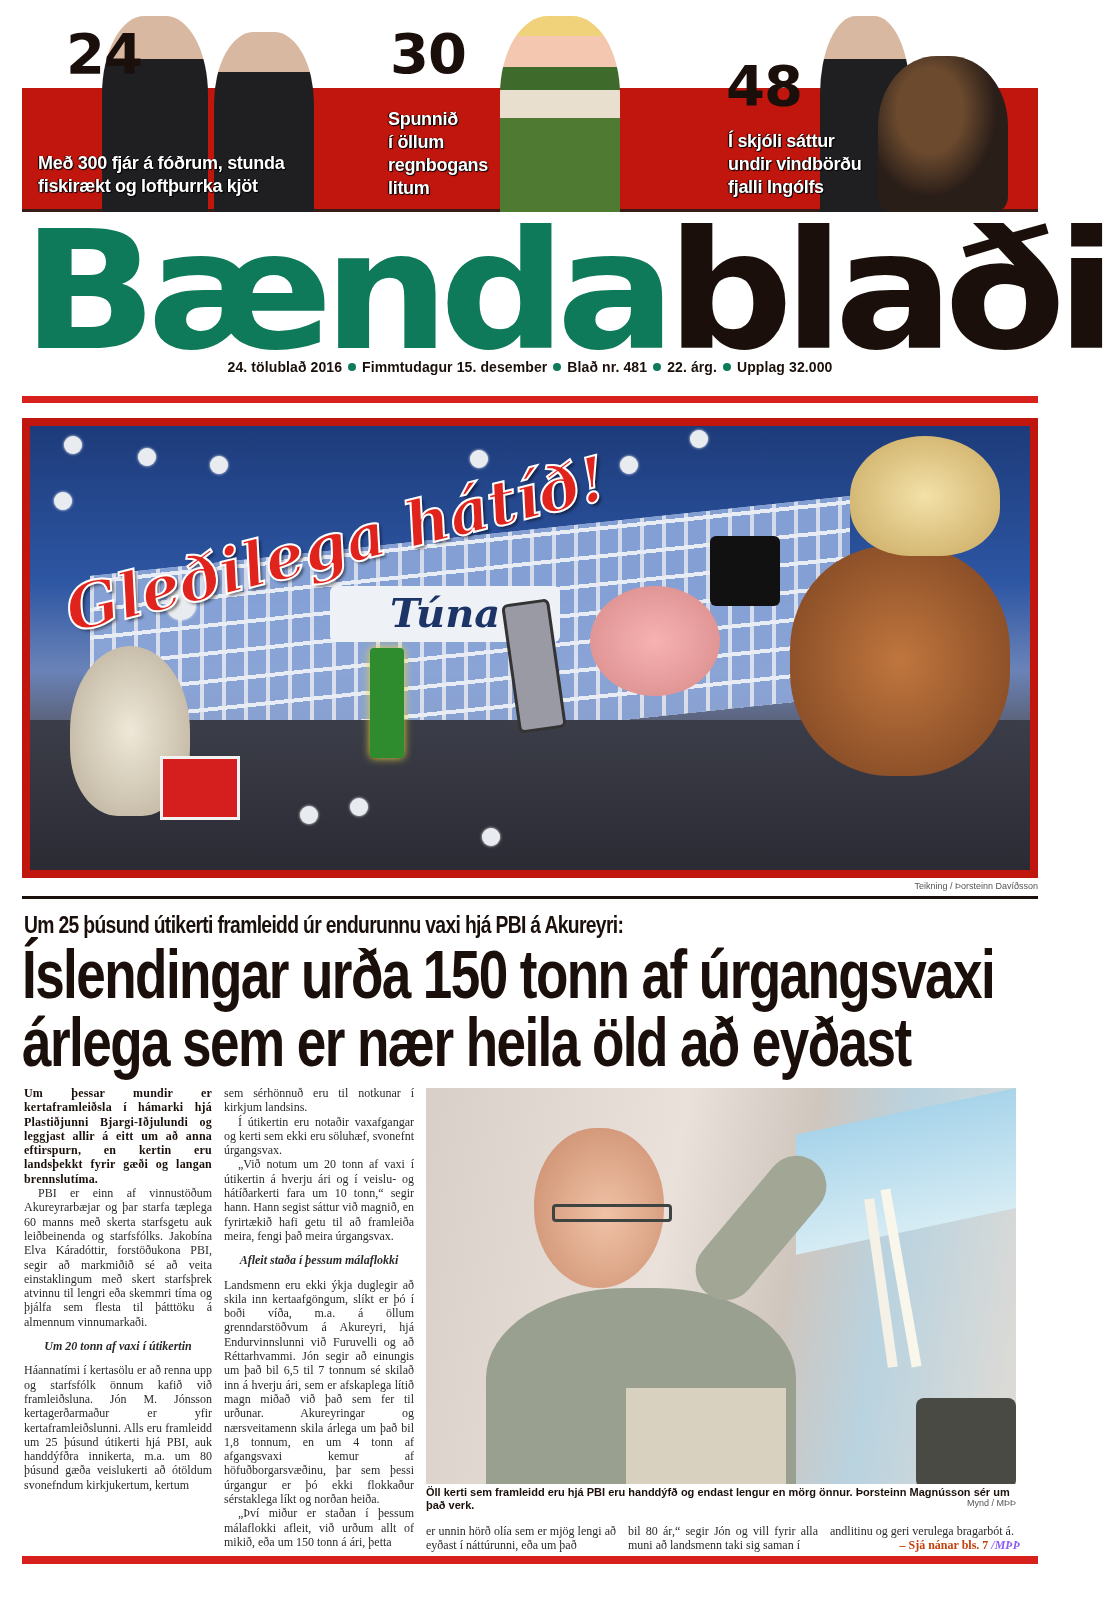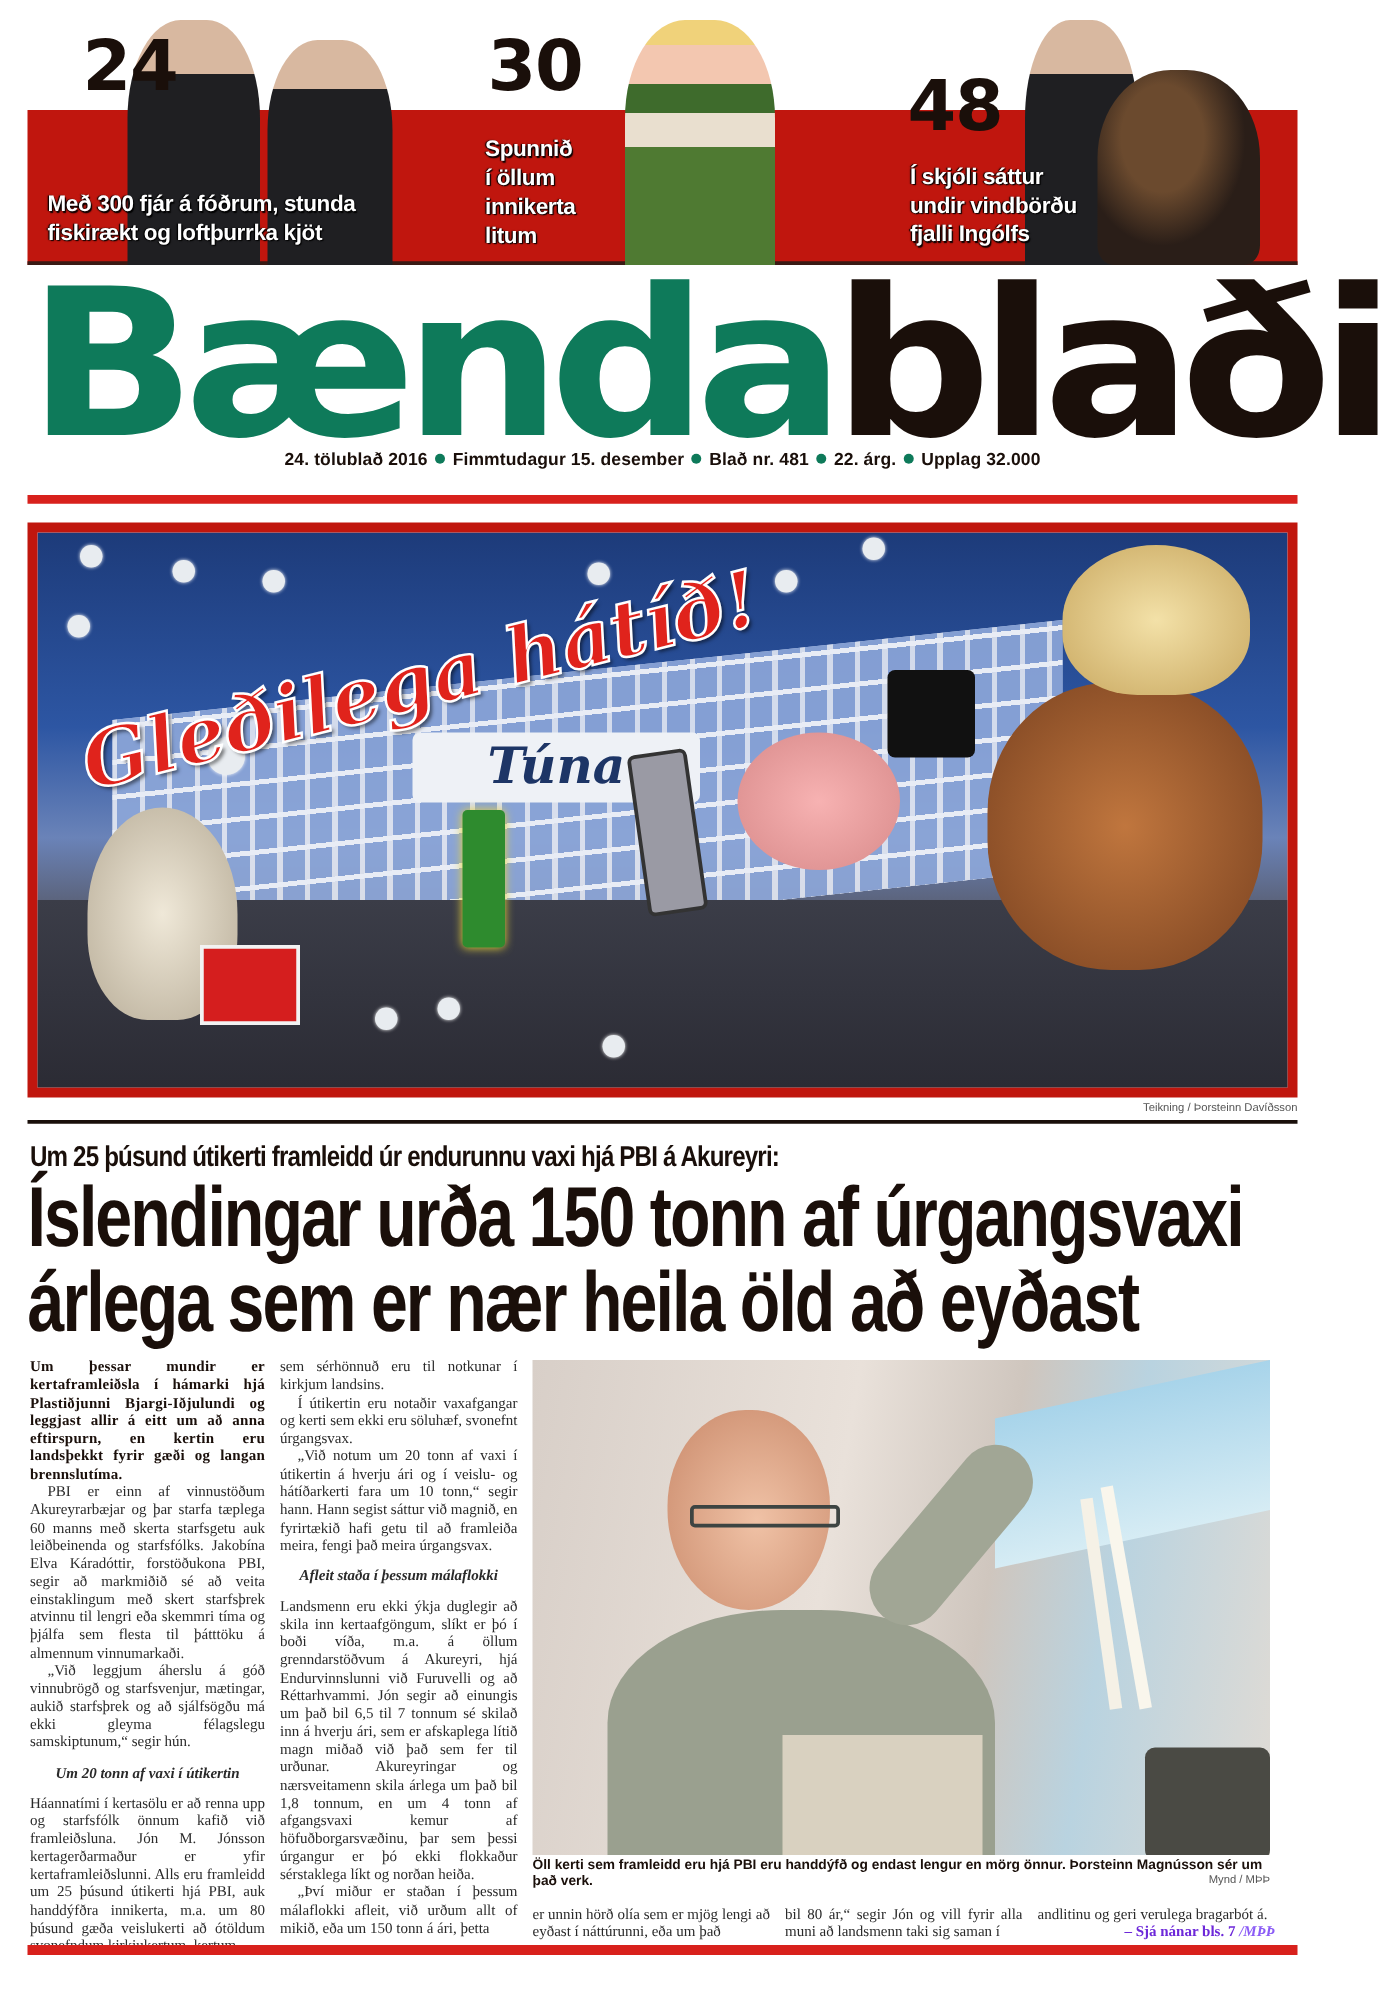--- a/index.html
+++ b/index.html
@@ -73,21 +73,21 @@
   .ph-glasses { position:absolute; left:126px; top:116px; width:120px; height:18px; border:3px solid #3d4442; border-radius:4px; }
   .ph-body { position:absolute; left:60px; top:200px; width:310px; height:200px; border-radius:45% 45% 0 0; background:#9aa08f; }
   .ph-apron { position:absolute; left:200px; top:300px; width:160px; height:100px; background:#d9d1c0; }
   .ph-arm { position:absolute; left:250px; top:110px; width:170px; height:60px; background:#a1a695; border-radius:30px; transform:rotate(-50deg); }
   .ph-candle1 { position:absolute; left:450px; top:110px; width:10px; height:170px; background:#f5f1e6; transform:rotate(-8deg); }
   .ph-candle2 { position:absolute; left:470px; top:100px; width:10px; height:180px; background:#f9f6ec; transform:rotate(-10deg); }
   .ph-pot { position:absolute; left:490px; top:310px; width:100px; height:90px; background:#4a4a44; border-radius:8px; }
   .caption { position:absolute; left:426px; top:1486px; width:592px; font-family:"Liberation Sans", sans-serif; font-weight:bold; font-size:11px; line-height:13px; color:#1a0f0a; }
   .photo-credit { position:absolute; right:96px; top:1498px; font-size:9px; color:#555; }
   .bottom-rule { position:absolute; left:22px; top:1556px; width:1016px; height:8px; background:#d8211c; }
-  .seemore { font-weight:bold; color:#6d28d9; }
+  .seemore { font-weight:bold; color:#c2410c; }
   .initials { font-style:italic; color:#8b5cf6;font-weight:bold; }
 </style>
 </head>
 <body>
 
 <section class="teasers">
   <div class="teaser-band"></div>
 
   <div class="photo person-dark" style="left:80px;top:16px;width:106px;height:196px;"></div>
   <div class="photo person-dark" style="left:192px;top:32px;width:100px;height:180px;"></div>
@@ -95,21 +95,21 @@
   <div class="teaser-text" style="left:16px;top:152px;">
     <div>Með 300 fjár á fóðrum, stunda</div>
     <div>fiskirækt og loftþurrka kjöt</div>
   </div>
 
   <div class="photo person-green" style="left:478px;top:16px;width:120px;height:196px;"></div>
   <div class="teaser-num" style="left:368px;">30</div>
   <div class="teaser-text" style="left:366px;top:108px;">
     <div>Spunnið</div>
     <div>í öllum</div>
-    <div>innikerta</div>
+    <div>regnbogans</div>
     <div>litum</div>
   </div>
 
   <div class="photo person-dark" style="left:798px;top:16px;width:90px;height:196px;"></div>
   <div class="photo horse" style="left:856px;top:56px;width:130px;height:156px;"></div>
   <div class="teaser-num" style="left:704px;margin-top:32px;">48</div>
   <div class="teaser-text" style="left:706px;top:130px;">
     <div>Í skjóli sáttur</div>
     <div>undir vindbörðu</div>
     <div>fjalli Ingólfs</div>
@@ -156,21 +156,20 @@
 
 <div class="kicker">Um 25 þúsund útikerti framleidd úr endurunnu vaxi hjá PBI á Akureyri:</div>
 <h1 class="headline">
   <div>Íslendingar urða 150 tonn af úrgangsvaxi</div>
   <div>árlega sem er nær heila öld að eyðast</div>
 </h1>
 
 <div class="col col1">
   <p class="lead">Um þessar mundir er kertaframleiðsla í hámarki hjá Plastiðjunni Bjargi-Iðjulundi og leggjast allir á eitt um að anna eftirspurn, en kertin eru landsþekkt fyrir gæði og langan brennslutíma.</p>
   <p>PBI er einn af vinnustöðum Akureyrarbæjar og þar starfa tæplega 60 manns með skerta starfsgetu auk leiðbeinenda og starfsfólks. Jakobína Elva Káradóttir, forstöðukona PBI, segir að markmiðið sé að veita einstaklingum með skert starfsþrek atvinnu til lengri eða skemmri tíma og þjálfa sem flesta til þátttöku á almennum vinnumarkaði.</p>
-  <p>„Við leggjum áherslu á góð vinnubrögð og starfsvenjur, mætingar, aukið starfsþrek og að sjálfsögðu má ekki gleyma félagslegu samskiptunum,“ segir hún.</p>
   <p class="subhead">Um 20 tonn af vaxi í útikertin</p>
   <p class="noindent">Háannatími í kertasölu er að renna upp og starfsfólk önnum kafið við framleiðsluna. Jón M. Jónsson kertagerðarmaður er yfir kertaframleiðslunni. Alls eru framleidd um 25 þúsund útikerti hjá PBI, auk handdýfðra innikerta, m.a. um 80 þúsund gæða veislukerti að ótöldum svonefndum kirkjukertum, kertum</p>
 </div>
 
 <div class="col col2">
   <p class="noindent">sem sérhönnuð eru til notkunar í kirkjum landsins.</p>
   <p>Í útikertin eru notaðir vaxafgangar og kerti sem ekki eru söluhæf, svonefnt úrgangsvax.</p>
   <p>„Við notum um 20 tonn af vaxi í útikertin á hverju ári og í veislu- og hátíðarkerti fara um 10 tonn,“ segir hann. Hann segist sáttur við magnið, en fyrirtækið hafi getu til að framleiða meira, fengi það meira úrgangsvax.</p>
   <p class="subhead">Afleit staða í þessum málaflokki</p>
   <p class="noindent">Landsmenn eru ekki ýkja duglegir að skila inn kertaafgöngum, slíkt er þó í boði víða, m.a. á öllum grenndarstöðvum á Akureyri, hjá Endurvinnslunni við Furuvelli og að Réttarhvammi. Jón segir að einungis um það bil 6,5 til 7 tonnum sé skilað inn á hverju ári, sem er afskaplega lítið magn miðað við það sem fer til urðunar. Akureyringar og nærsveitamenn skila árlega um það bil 1,8 tonnum, en um 4 tonn af afgangsvaxi kemur af höfuðborgarsvæðinu, þar sem þessi úrgangur er þó ekki flokkaður sérstaklega líkt og norðan heiða.</p>

